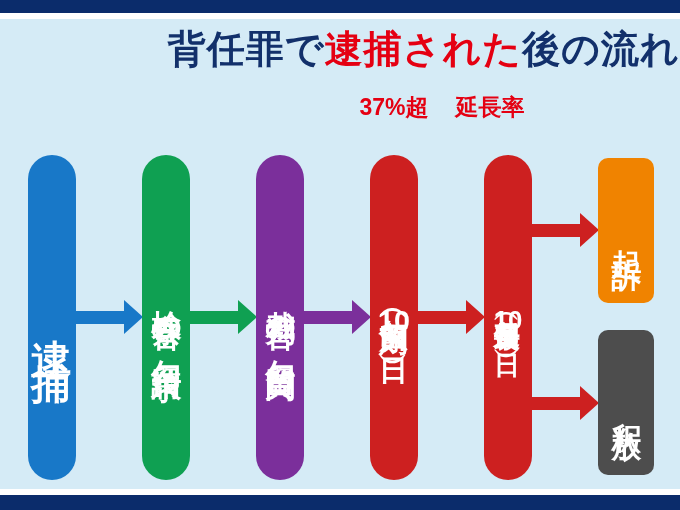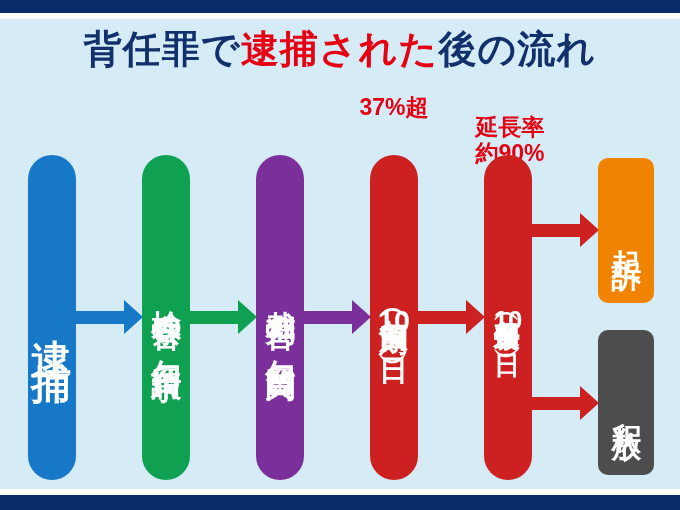--- a/index.html
+++ b/index.html
@@ -5,31 +5,31 @@
   html,body{margin:0;padding:0;background:#ffffff;}
   .page{
     position:relative;width:680px;height:510px;background:#d5ebf6;overflow:hidden;
     font-family:"Liberation Sans","DejaVu Sans",sans-serif;
   }
   .bar{position:absolute;left:0;width:680px;background:#0b2c6b;}
   .bar.top{top:0;height:13px;border-bottom:6px solid #ffffff;}
   .bar.bottom{bottom:0;height:15px;border-top:6px solid #ffffff;}
 
   .title{
-    position:absolute;top:24px;left:0;width:680px;margin:0;text-align:center;
+    position:absolute;top:24px;left:0;width:680px;margin:0;text-align:right;
     font-size:38px;font-weight:bold;color:#12306b;letter-spacing:1px;
   }
   .title .red{color:#e50012;}
 
   .ann{
     position:absolute;text-align:center;color:#e50012;font-weight:bold;
     font-size:23px;line-height:1.15;
   }
   .ann-1{left:336px;top:94px;width:116px;}
-  .ann-2{left:452px;top:94px;width:116px;margin-top:20px;}
+  .ann-2{left:432px;top:94px;width:116px;}
 
   .pill{
     position:absolute;top:155px;width:48px;height:325px;border-radius:26px;
     display:flex;align-items:center;justify-content:center;
   }
   .vtext{
     writing-mode:vertical-rl;text-orientation:mixed;
     color:#ffffff;font-weight:bold;white-space:nowrap;
   }
   .tcy{text-combine-upright:all;}
@@ -73,21 +73,20 @@
 
   <div class="bar top"></div>
 
   <h1 class="title"><span>背任罪で</span><span class="red">逮捕された</span><span>後の流れ</span></h1>
 
   <div class="ann ann-1">
     <div>37%超</div>
   </div>
   <div class="ann ann-2">
     <div>延長率</div>
-    <div>約90%</div>
   </div>
 
   <div class="pill pill-arrest">
     <span class="vtext">逮捕</span>
   </div>
 
   <div class="arrow arrow-1 c-blue">
     <div class="shaft"></div>
     <div class="head"></div>
   </div>

